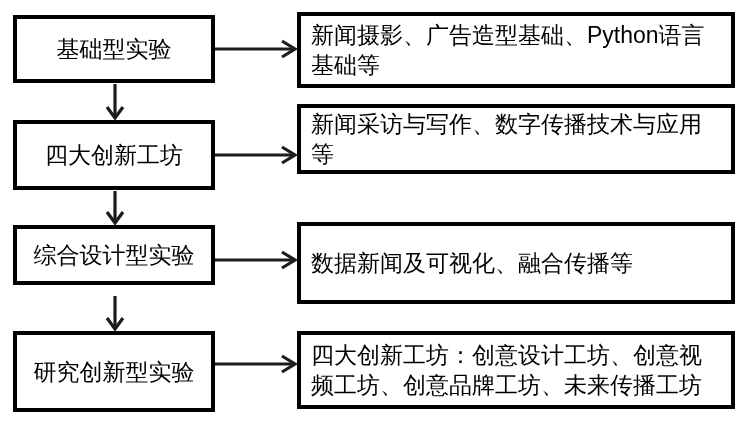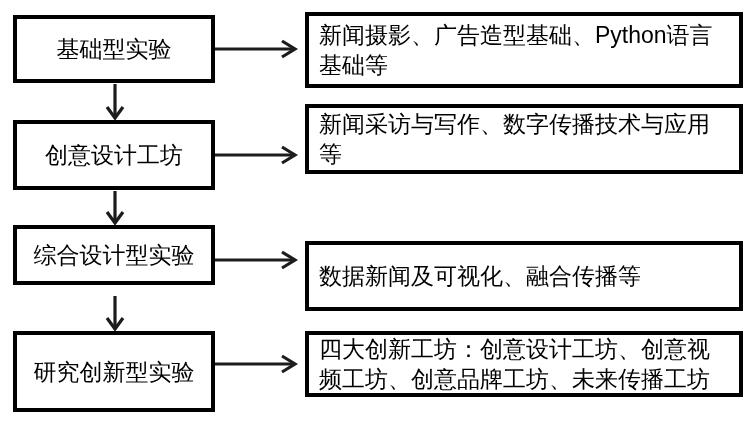--- a/index.html
+++ b/index.html
@@ -31,21 +31,20 @@
     width: 202px;
     justify-content: center;
     text-align: center;
   }
   .detail-box {
     left: 297px;
     width: 438px;
     justify-content: flex-start;
     text-align: left;
     padding: 0 10px;
-    margin-left: 8px;
   }
   .arrow-layer {
     position: absolute;
     left: 0;
     top: 0;
     width: 746px;
     height: 426px;
     pointer-events: none;
   }
 </style>
@@ -55,37 +54,37 @@
 <div class="canvas">
 
   <div class="box stage-box" style="top:15px;height:68px">
     <span>基础型实验</span>
   </div>
   <div class="box detail-box" style="top:12px;height:76px">
     <span>新闻摄影、广告造型基础、Python语言基础等</span>
   </div>
 
   <div class="box stage-box" style="top:120px;height:70px">
-    <span>创意设计工坊</span>
+    <span>四大创新工坊</span>
   </div>
   <div class="box detail-box" style="top:104px;height:70px">
     <span>新闻采访与写作、数字传播技术与应用等</span>
   </div>
 
   <div class="box stage-box" style="top:225px;height:60px">
     <span>综合设计型实验</span>
   </div>
-  <div class="box detail-box" style="top:241px;height:70px">
+  <div class="box detail-box" style="top:222px;height:82px">
     <span>数据新闻及可视化、融合传播等</span>
   </div>
 
   <div class="box stage-box" style="top:331px;height:81px">
     <span>研究创新型实验</span>
   </div>
-  <div class="box detail-box" style="top:331px;height:66px">
+  <div class="box detail-box" style="top:331px;height:78px">
     <span>四大创新工坊：创意设计工坊、创意视频工坊、创意品牌工坊、未来传播工坊</span>
   </div>
 
   <svg class="arrow-layer" viewBox="0 0 746 426">
     <g stroke="#1c1c1c" stroke-width="3.2" fill="none">
 
       <g>
         <line x1="215" y1="49" x2="292" y2="49"></line>
         <polyline points="282,41 295,49 282,57"></polyline>
       </g>

